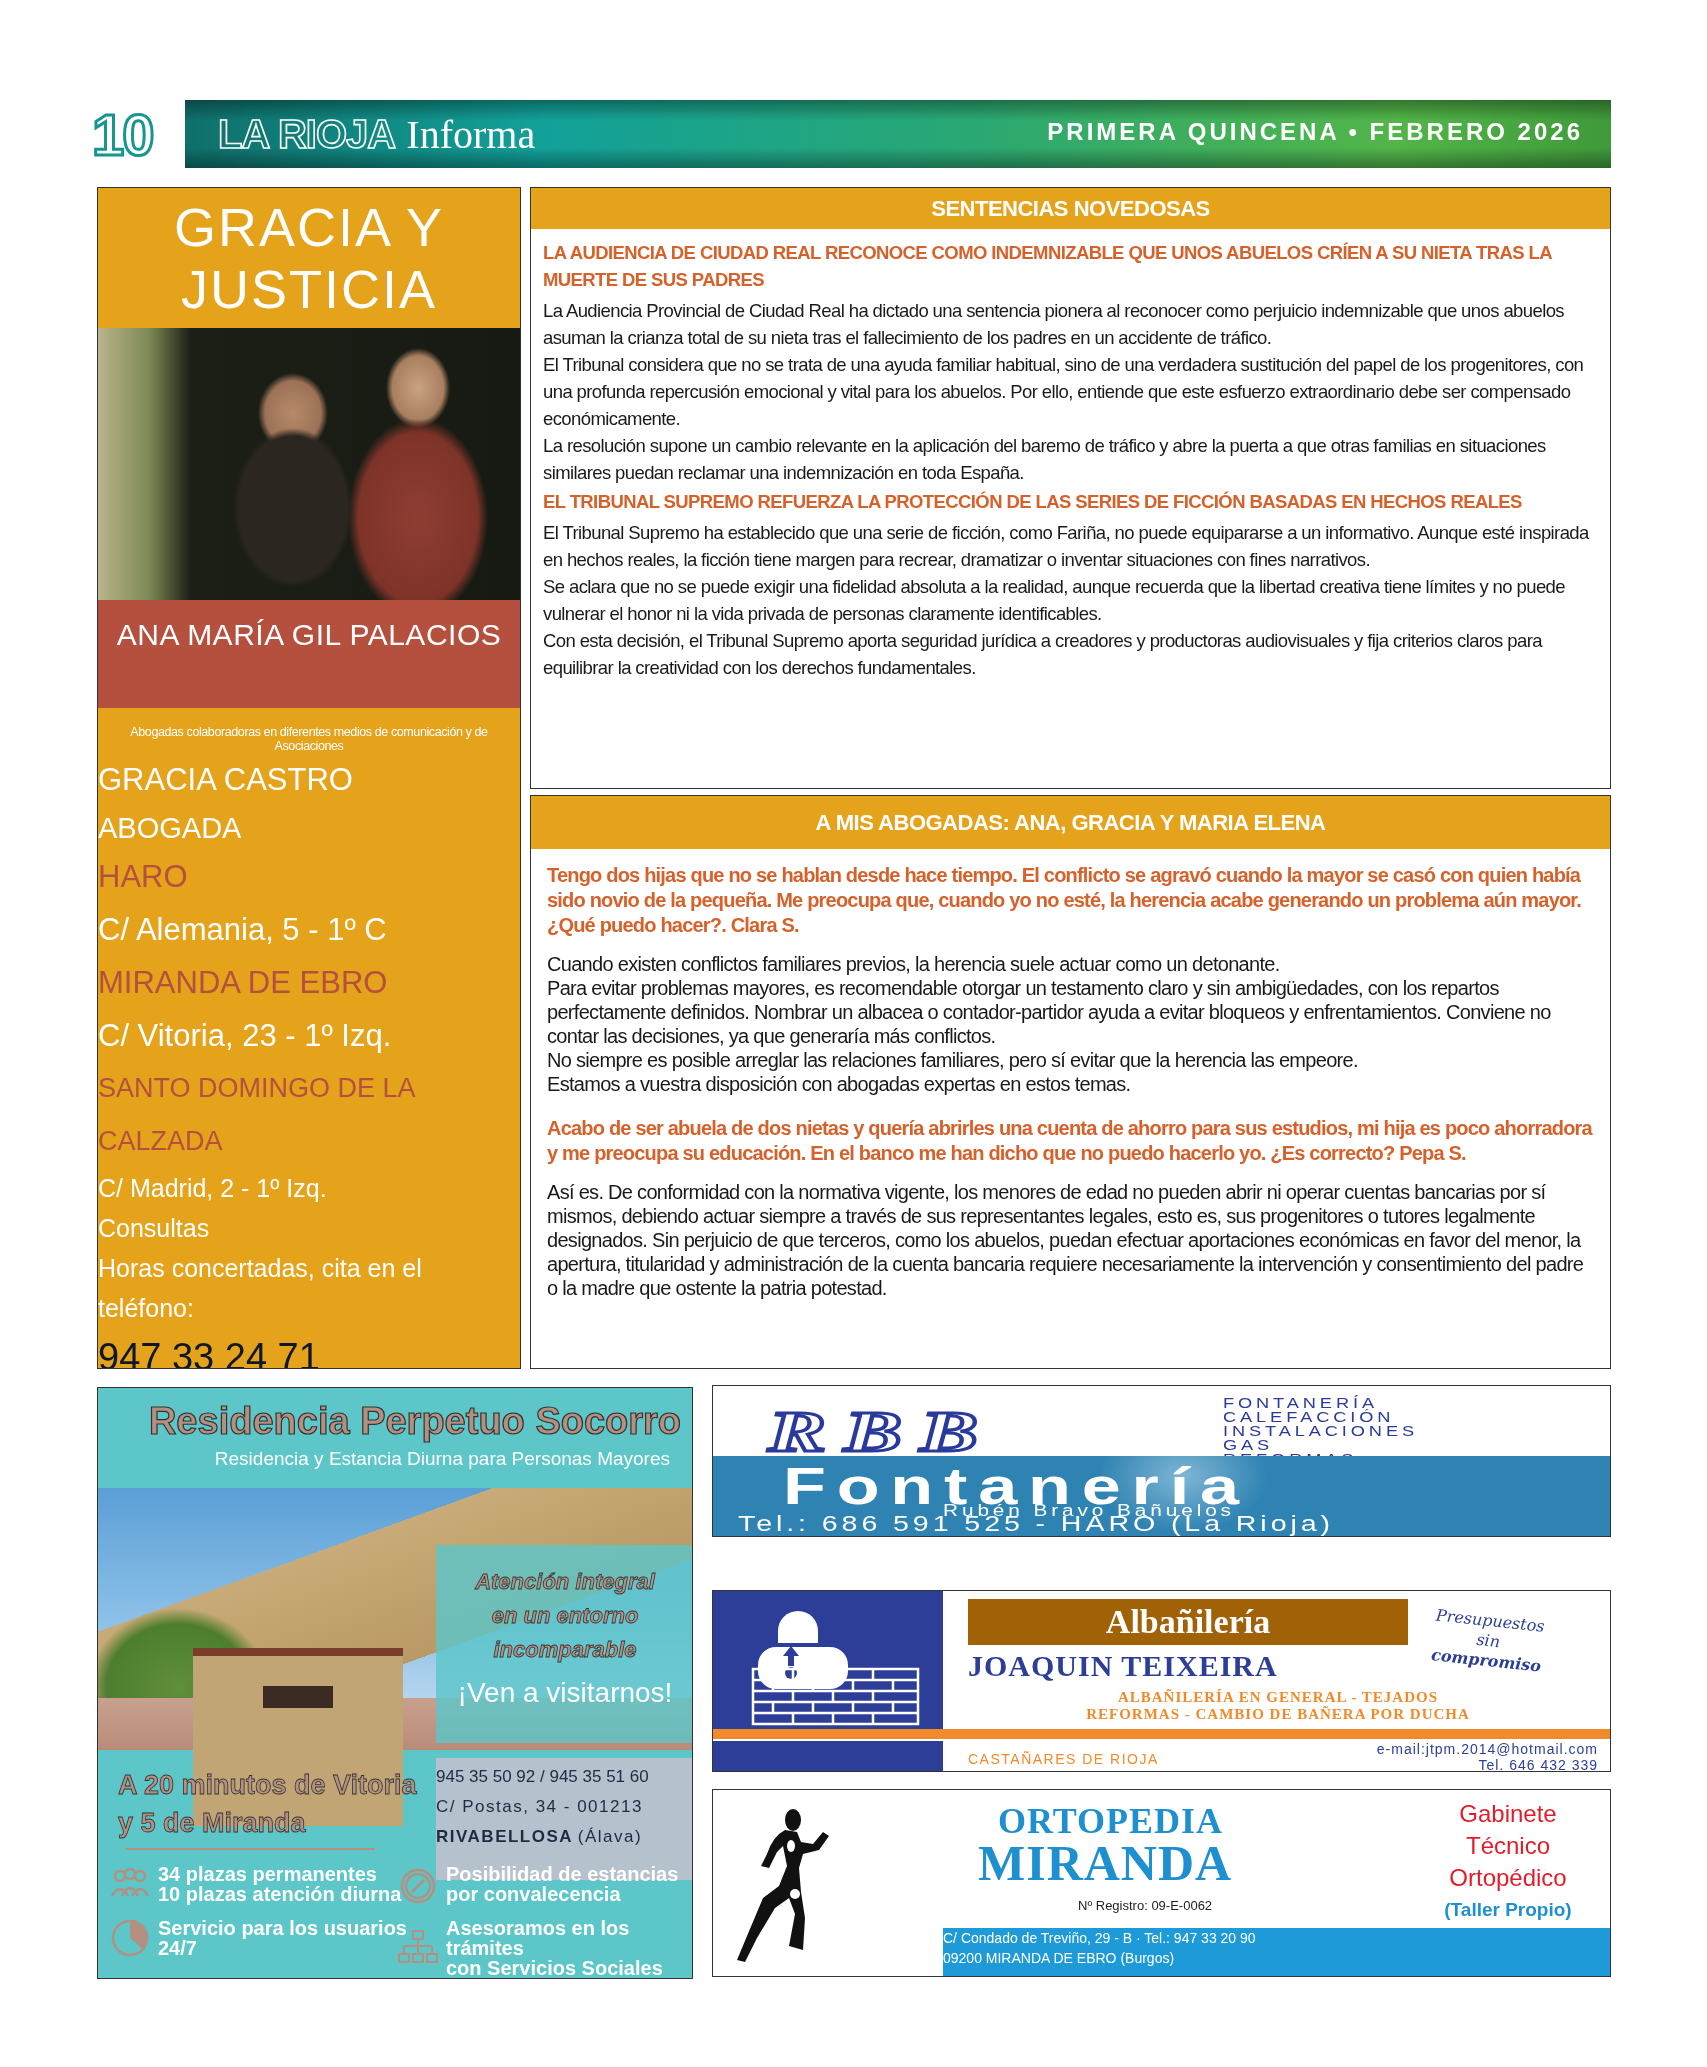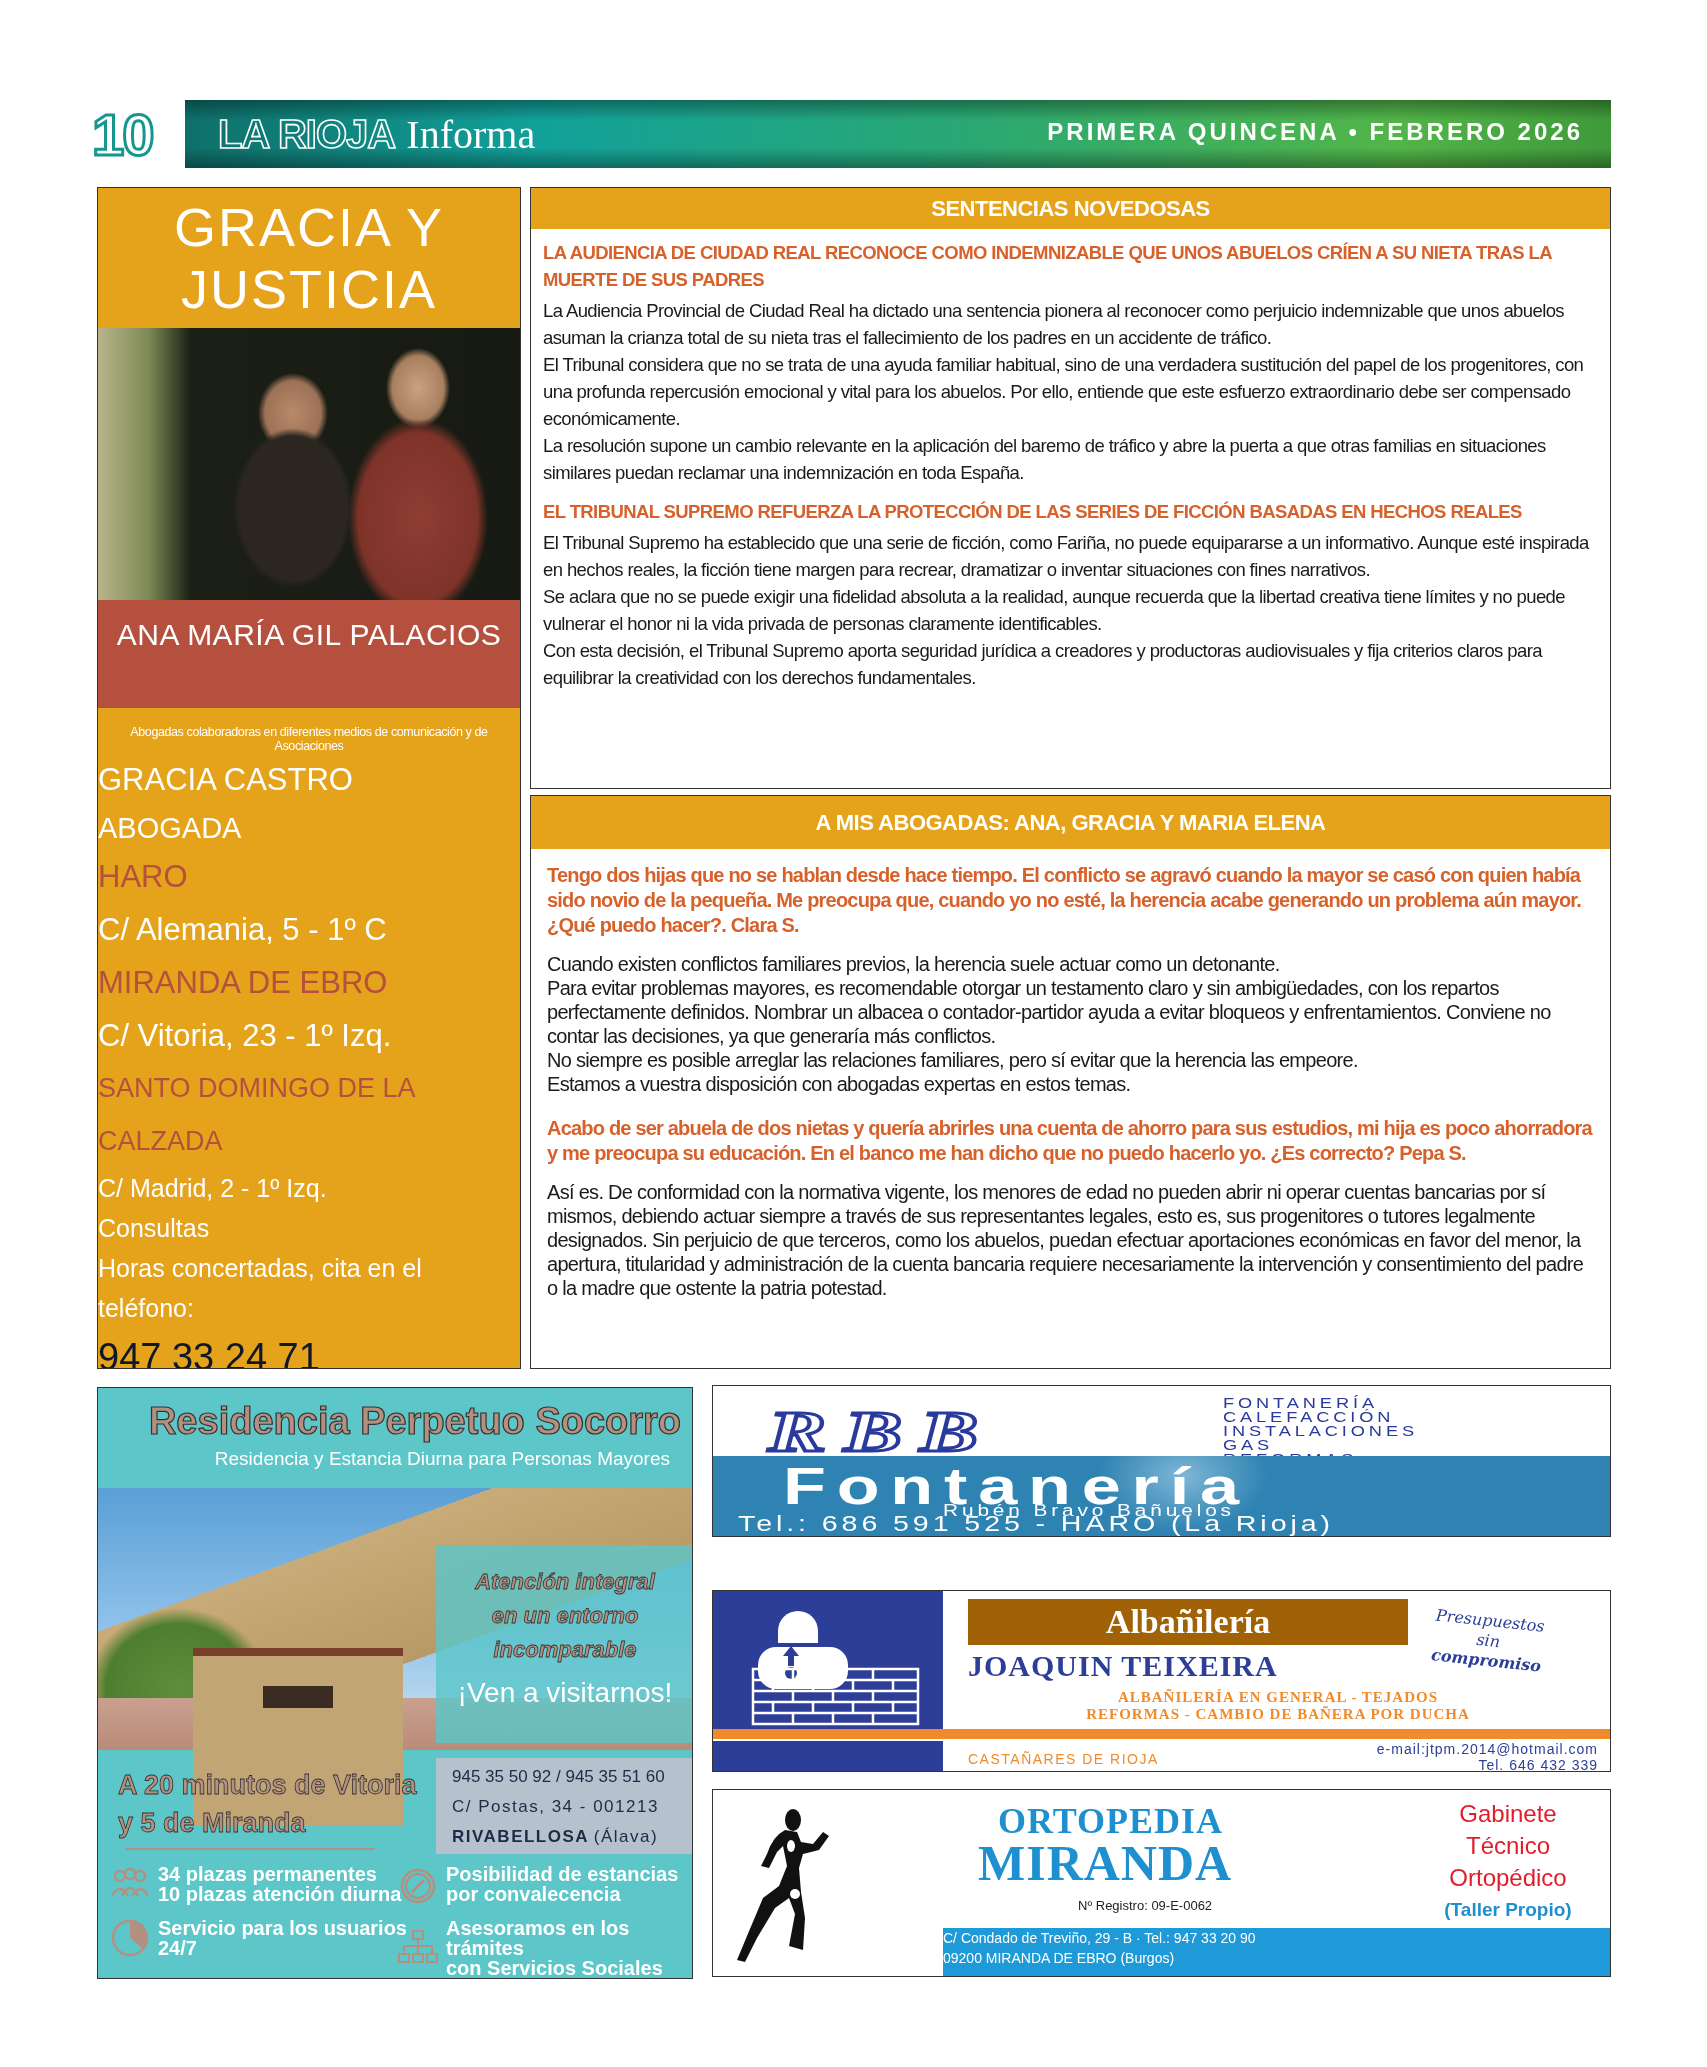--- a/index.html
+++ b/index.html
@@ -55,21 +55,21 @@
     background:
       linear-gradient(180deg, transparent 0%, transparent 80%, #c9a08e 80%, #b98c79 100%),
       radial-gradient(ellipse 90px 80px at 80px 200px, #5f8f3a 0%, #4d7e2f 80%, transparent 100%),
       linear-gradient(160deg, transparent 0%, transparent 30%, #c8ab78 30%, #b99a66 60%, transparent 60%),
       linear-gradient(180deg, #5a9fd6 0%, #8cc0e8 50%, #cfe3f1 100%); }
   .res-house { position: absolute; left: 95px; top: 160px; width: 210px; height: 170px; background: #c2a574; border-top: 8px solid #7a3d2a; }
   .res-house::after { content: ""; position: absolute; left: 70px; top: 30px; width: 70px; height: 22px; background: #3b2b22; }
   .res-overlay { position: absolute; left: 338px; top: 157px; width: 258px; height: 198px; background: rgba(92,198,201,0.82); text-align: center; }
   .res-overlay .att { margin-top: 20px; font-size: 22px; font-style: italic; font-weight: bold; color: #b39080; -webkit-text-stroke: 0.8px #333; line-height: 34px; }
   .res-overlay .visit { margin-top: 10px; font-size: 28px; color: #fff; }
-  .res-contact { position: absolute; left: 338px; top: 370px; width: 258px; height: 96px; background: #b6c1ce; color: #1f2a44; font-size: 17px; line-height: 30px; padding-left: 16px; padding-top: 4px; box-sizing: border-box; }
+  .res-contact { position: absolute; left: 338px; top: 370px; width: 258px; height: 122px; background: #b6c1ce; color: #1f2a44; font-size: 17px; line-height: 30px; padding-left: 0; padding-top: 4px; box-sizing: border-box; }
   .res-contact .b { font-weight: bold; letter-spacing: 1.5px; }
   .res-dist { position: absolute; left: 20px; top: 378px; width: 300px; font-size: 27px; font-weight: bold; color: #b39080; -webkit-text-stroke: 0.8px #333; line-height: 38px; }
   .res-line { position: absolute; left: 27px; top: 460px; width: 250px; height: 2px; background: #b39080; }
   .feat { position: absolute; display: flex; align-items: center; gap: 8px; }
   .feat .ic { width: 40px; height: 40px; flex: none; }
   .feat .ft { color: #fff; font-weight: bold; font-size: 20px; line-height: 20px; }
 
   
   .rbb-ad { left: 712px; top: 1385px; width: 899px; height: 152px; border: 1px solid #333; background: #fff; overflow: hidden; }
   .rbb-logo { position: absolute; left: 55px; top: 12px; font-family: "Liberation Serif", serif; font-size: 58px; font-weight: bold; color: #fff; -webkit-text-stroke: 3px #2a3a9c; letter-spacing: 12px; font-style: italic; transform: scaleX(1.5); transform-origin: left; }
@@ -141,21 +141,21 @@
 </div>
 
 <div class="abs box box1">
   <div class="band">SENTENCIAS NOVEDOSAS</div>
   <div class="hl first">LA AUDIENCIA DE CIUDAD REAL RECONOCE COMO INDEMNIZABLE QUE UNOS ABUELOS CRÍEN A SU NIETA TRAS LA MUERTE DE SUS PADRES</div>
   <div class="txt">
     <div>La Audiencia Provincial de Ciudad Real ha dictado una sentencia pionera al reconocer como perjuicio indemnizable que unos abuelos asuman la crianza total de su nieta tras el fallecimiento de los padres en un accidente de tráfico.</div>
     <div>El Tribunal considera que no se trata de una ayuda familiar habitual, sino de una verdadera sustitución del papel de los progenitores, con una profunda repercusión emocional y vital para los abuelos. Por ello, entiende que este esfuerzo extraordinario debe ser compensado económicamente.</div>
     <div>La resolución supone un cambio relevante en la aplicación del baremo de tráfico y abre la puerta a que otras familias en situaciones similares puedan reclamar una indemnización en toda España.</div>
   </div>
-  <div class="hl" style="margin-top:12px;">EL TRIBUNAL SUPREMO REFUERZA LA PROTECCIÓN DE LAS SERIES DE FICCIÓN BASADAS EN HECHOS REALES</div>
+  <div class="hl" style="margin-top:2px;">EL TRIBUNAL SUPREMO REFUERZA LA PROTECCIÓN DE LAS SERIES DE FICCIÓN BASADAS EN HECHOS REALES</div>
   <div class="txt">
     <div>El Tribunal Supremo ha establecido que una serie de ficción, como Fariña, no puede equipararse a un informativo. Aunque esté inspirada en hechos reales, la ficción tiene margen para recrear, dramatizar o inventar situaciones con fines narrativos.</div>
     <div>Se aclara que no se puede exigir una fidelidad absoluta a la realidad, aunque recuerda que la libertad creativa tiene límites y no puede vulnerar el honor ni la vida privada de personas claramente identificables.</div>
     <div>Con esta decisión, el Tribunal Supremo aporta seguridad jurídica a creadores y productoras audiovisuales y fija criterios claros para equilibrar la creatividad con los derechos fundamentales.</div>
   </div>
 </div>
 
 <div class="abs box box2">
   <div class="band">A MIS ABOGADAS: ANA, GRACIA Y MARIA ELENA</div>
   <div class="q">Tengo dos hijas que no se hablan desde hace tiempo. El conflicto se agravó cuando la mayor se casó con quien había sido novio de la pequeña. Me preocupa que, cuando yo no esté, la herencia acabe generando un problema aún mayor. ¿Qué puedo hacer?. Clara S.</div>

